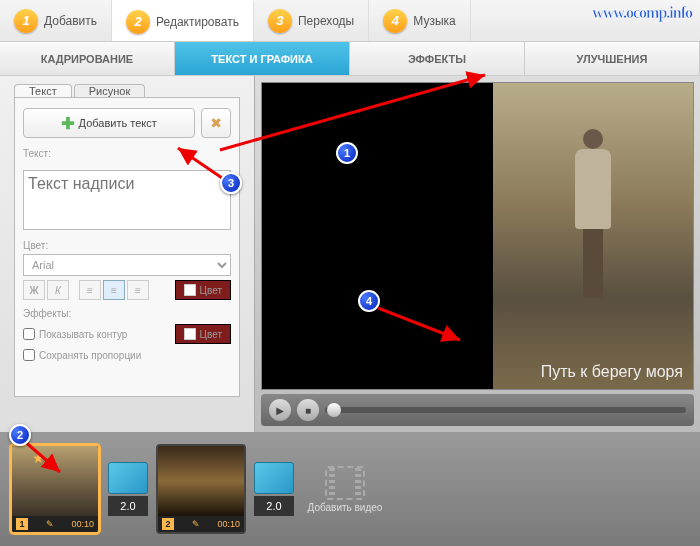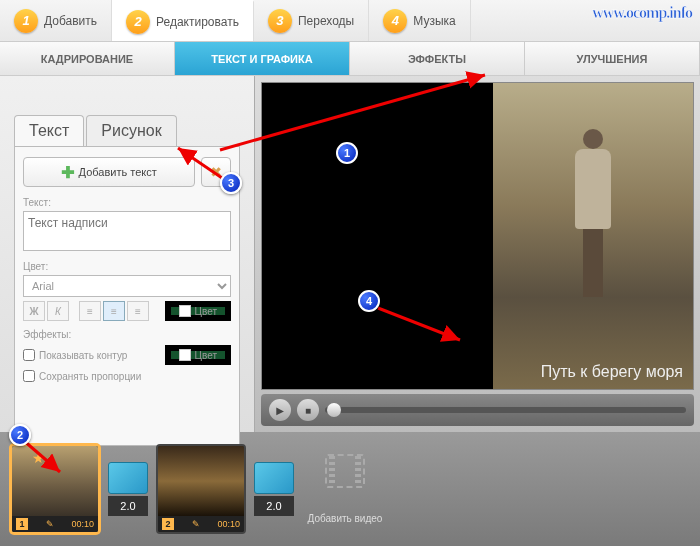--- a/index.html
+++ b/index.html
@@ -11,35 +11,35 @@
 .num-circle { width: 24px; height: 24px; border-radius: 50%; background: linear-gradient(#ffd24a,#ff9f1a); display: flex; align-items: center; justify-content: center; color: #fff; font-weight: bold; font-style: italic; margin-right: 6px; box-shadow: 0 1px 2px rgba(0,0,0,.3); font-size: 13px; }
 .watermark { position: absolute; right: 8px; top: 4px; font-family: 'Comic Sans MS', cursive; font-size: 16px; font-weight: bold; color: #2a5fd6; -webkit-text-stroke: 0.5px #fff; letter-spacing: -1px; }
 
 .sub-tabs { display: flex; height: 34px; background: linear-gradient(#fafafa,#e5e5e5); border-bottom: 1px solid #ccc; }
 .sub-tab { flex: 1; display: flex; align-items: center; justify-content: center; font-size: 11px; font-weight: bold; color: #666; border-right: 1px solid #ccc; cursor: pointer; }
 .sub-tab.active { background: linear-gradient(#4fc3e8,#2ba4d4); color: #fff; }
 
 .workarea { display: flex; height: 356px; background: linear-gradient(#ddd,#bbb); }
 .left-panel { width: 255px; background: linear-gradient(#f0f0f0,#dedede); padding: 8px 14px; border-right: 1px solid #aaa; }
 .panel-tabs { display: flex; }
-.panel-tab { padding: 6px 14px; font-size: 16px; color: #555; background: #eee; border: 1px solid #bbb; border-bottom: none; border-radius: 4px 4px 0 0; margin-right: 2px; cursor: pointer; margin-top: 31px; }
+.panel-tab { padding: 0 14px; font-size: 11px; color: #555; background: #eee; border: 1px solid #bbb; border-bottom: none; border-radius: 4px 4px 0 0; margin-right: 2px; cursor: pointer; }
 .panel-tab.active { background: #f8f8f8; }
 .panel-body { background: #f8f8f8; border: 1px solid #bbb; padding: 10px 8px; height: 300px; }
 .add-row { display: flex; gap: 6px; margin-bottom: 10px; }
 .add-btn { flex: 1; height: 30px; background: linear-gradient(#fff,#eee); border: 1px solid #bbb; border-radius: 4px; display: flex; align-items: center; justify-content: center; font-size: 11px; color: #444; cursor: pointer; gap: 4px; }
 .plus-icon { color: #5cb85c; font-size: 16px; font-weight: bold; }
 .del-btn { width: 30px; height: 30px; background: linear-gradient(#fff,#eee); border: 1px solid #bbb; border-radius: 4px; display: flex; align-items: center; justify-content: center; cursor: pointer; }
 .x-icon { color: #d8a050; font-size: 14px; }
 .field-label { font-size: 10px; color: #999; margin: 6px 0 3px; }
-.textarea { width: 100%; height: 40px; border: 1px solid #bbb; background: #fff; font-size: 12px; color: #999; padding: 4px; resize: none; }
+.textarea { width: 100%; height: 60px; border: 1px solid #bbb; background: #fff; font-size: 16px; color: #999; padding: 4px; resize: none; margin-top: 8px; }
 .select { width: 100%; height: 22px; border: 1px solid #bbb; background: #fff; font-size: 11px; color: #999; padding: 0 4px; }
 .format-row { display: flex; gap: 2px; margin-top: 4px; align-items: center; }
 .fmt-btn { width: 22px; height: 20px; border: 1px solid #ccc; background: #f5f5f5; font-size: 10px; color: #aaa; display: flex; align-items: center; justify-content: center; cursor: pointer; }
 .fmt-btn.on { background: #e0eefb; border-color: #8ab; }
-.color-btn { margin-left: auto; height: 20px; padding: 0 8px; border: 6px solid #000000; background: #14532d; font-size: 10px; color: #999; display: flex; align-items: center; gap: 4px; cursor: pointer; }
+.color-btn { margin-left: auto; height: 20px; padding: 0 8px; border: 1px solid #000000; background: #7f1d1d; font-size: 10px; color: #999; display: flex; align-items: center; gap: 4px; cursor: pointer; }
 .color-sw { width: 12px; height: 12px; background: #fff; border: 1px solid #ccc; }
 .check-row { display: flex; align-items: center; gap: 4px; margin-top: 5px; font-size: 10px; color: #999; }
 .check-row input { width: 12px; height: 12px; }
 
 .preview-area { flex: 1; display: flex; flex-direction: column; padding: 6px; }
 .preview { flex: 1; background: #000; position: relative; border: 1px solid #888; }
 .photo { position: absolute; right: 0; top: 0; width: 200px; height: 100%; background: linear-gradient(180deg,#b8ad8a 0%,#8a7a5a 40%,#5a5040 70%,#7a6a4a 100%); }
 .person { position: absolute; left: 50%; top: 15%; transform: translateX(-50%); width: 60px; height: 180px; }
 .person::before { content:''; position:absolute; top:0; left:50%; transform:translateX(-50%); width:20px; height:20px; background:#6a5848; border-radius:50%; }
 .person::after { content:''; position:absolute; top:20px; left:50%; transform:translateX(-50%); width:36px; height:80px; background:#bfb39b; border-radius:8px 8px 4px 4px; }
@@ -55,21 +55,21 @@
 .clip.sel { border-color: #ffb84d; box-shadow: 0 0 0 1px #ffb84d; }
 .clip-img { position: absolute; inset: 0 0 16px 0; background: linear-gradient(180deg,#b8a070 0%,#6a5a42 60%,#3a3228 100%); }
 .clip-img.dark { background: linear-gradient(180deg,#3a2a1a 0%,#8a6a3a 50%,#1a1208 100%); }
 .clip-bar { position: absolute; bottom: 0; left: 0; right: 0; height: 16px; background: #222; display: flex; align-items: center; padding: 0 4px; font-size: 9px; color: #ffb84d; justify-content: space-between; }
 .clip-num { background: #ffb84d; color: #222; width: 12px; height: 12px; display: flex; align-items: center; justify-content: center; font-weight: bold; }
 .pencil-icon { color: #ffb84d; }
 .star-icon { position:absolute; top:4px; left:20px; color:#ffb84d; font-size:14px; }
 .trans { width: 40px; height: 54px; display: flex; flex-direction: column; gap: 2px; }
 .trans-box { height: 34px; background: linear-gradient(135deg,#5ac8e8,#2a98c8); border: 1px solid #1a7898; border-radius: 3px; cursor: pointer; }
 .trans-time { height: 22px; background: #333; color: #fff; font-size: 11px; display: flex; align-items: center; justify-content: center; border-radius: 0; }
-.add-video { width: 86px; height: 70px; display: flex; flex-direction: column; align-items: center; justify-content: space-between; gap: 2px; color: #ccc; cursor: pointer; }
+.add-video { width: 86px; height: 70px; display: flex; flex-direction: column; align-items: center; justify-content: center; gap: 2px; color: #ccc; cursor: pointer; }
 .film-icon { width: 40px; height: 34px; border: 2px dashed #aaa; border-radius: 3px; position: relative; }
 .film-icon::before, .film-icon::after { content:''; position:absolute; top:0; bottom:0; width:6px; background: repeating-linear-gradient(#aaa 0 3px, transparent 3px 6px); }
 .film-icon::before { left: 2px; } .film-icon::after { right: 2px; }
 .add-video-label { font-size: 10px; color: #ddd; }
 
 .marker { position: absolute; width: 22px; height: 22px; border-radius: 50%; background: radial-gradient(circle at 30% 30%, #4a7aff, #0020b8); border: 2px solid #fff; box-shadow: 0 1px 3px rgba(0,0,0,.5); display: flex; align-items: center; justify-content: center; color: #fff; font-size: 11px; font-weight: bold; z-index: 100; }
 .arrow { position: absolute; z-index: 99; pointer-events: none; }
 </style>
 </head>
 <body>

